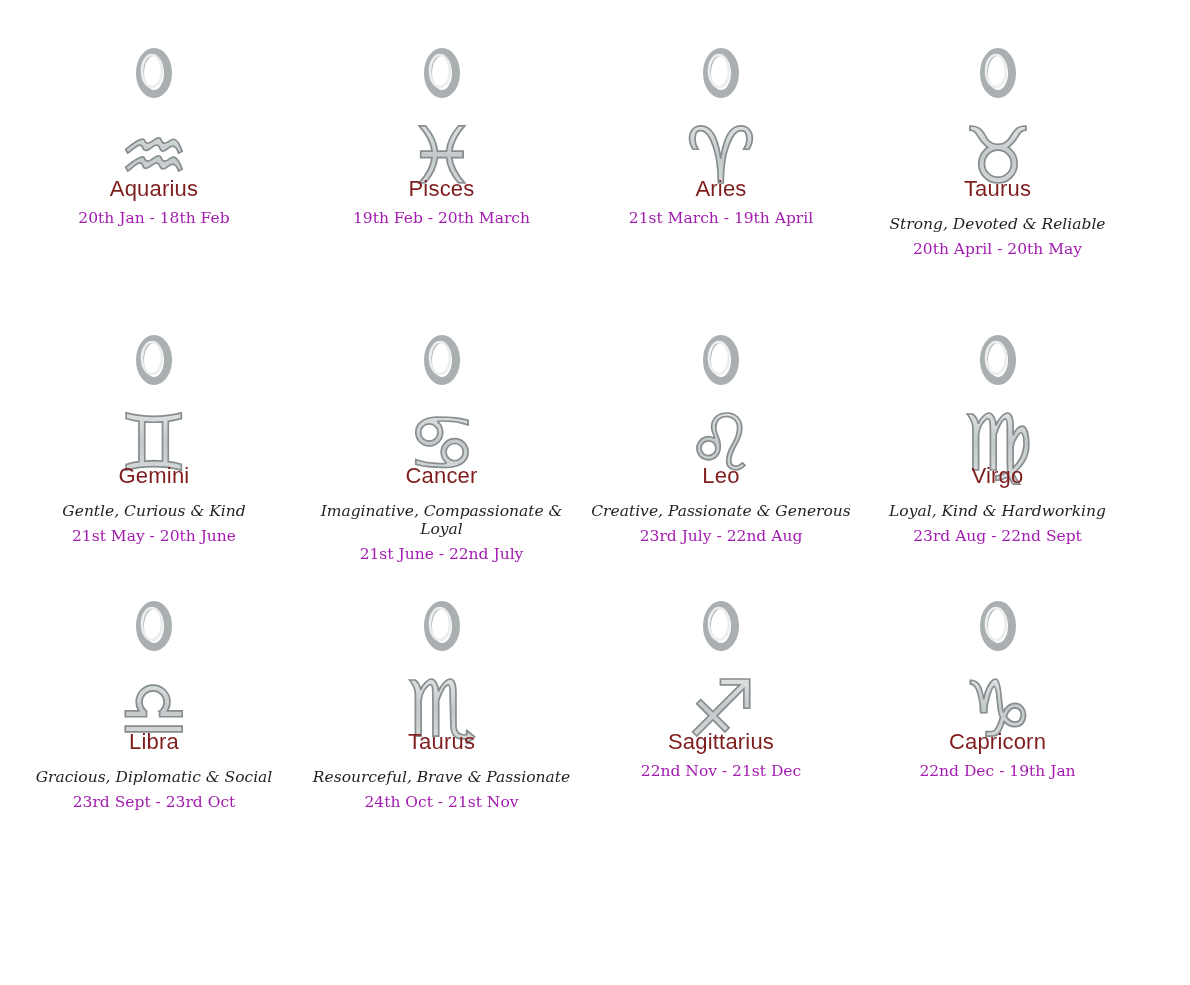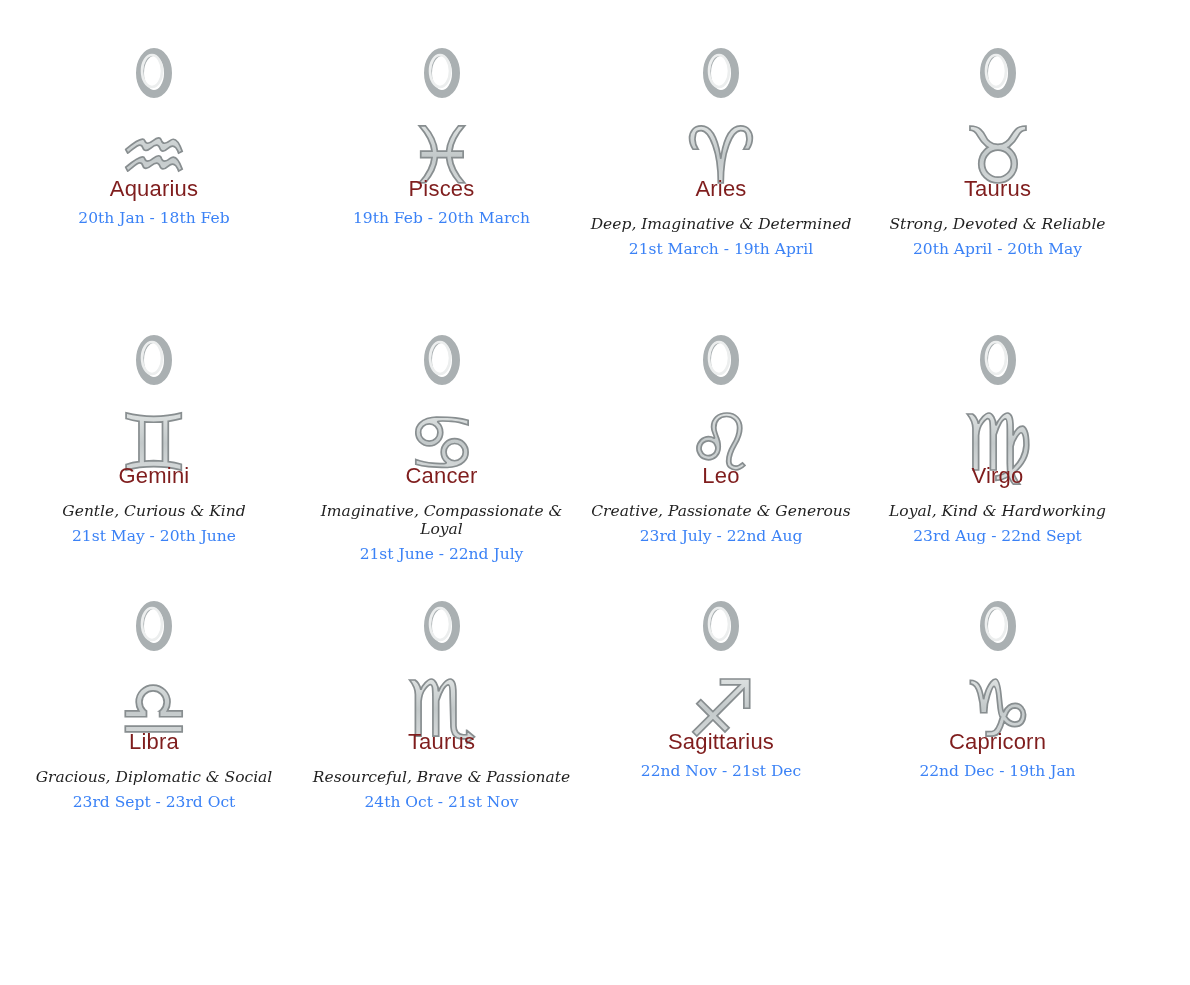--- a/index.html
+++ b/index.html
@@ -62,21 +62,21 @@
     margin-top: 13px;
     font-family: "DejaVu Serif", serif;
     font-style: italic;
     font-size: 15.5px;
     color: #1f1f1f;
   }
   .sign-dates {
     margin-top: 7px;
     font-family: "DejaVu Serif", serif;
     font-size: 15.5px;
-    color: #3b82f6;
+    color: #a21caf;
   }
 </style>
 </head>
 <body>
 
 <svg width="0" height="0" style="position:absolute" aria-hidden="true">
   <defs>
     <linearGradient id="silverGrad" x1="0" y1="0" x2="0" y2="1">
       <stop offset="0" stop-color="#e9eceb"></stop>
       <stop offset="0.5" stop-color="#c3c9ca"></stop>
@@ -113,21 +113,20 @@
 
   <div class="zodiac-card">
     <div class="charm-wrap">
       <svg class="charm-svg" width="120" height="152" viewBox="0 0 120 152">
         <ellipse class="ring-outer" cx="60" cy="27" rx="14" ry="21"></ellipse>
         <ellipse class="ring-inner" cx="58" cy="25" rx="10" ry="16"></ellipse>
         <text class="glyph" x="60" y="137" text-anchor="middle">♈</text>
       </svg>
     </div>
     <div class="sign-name">Aries</div>
-    <div class="sign-traits">Deep, Imaginative &amp; Determined</div>
     <div class="sign-dates">21st March - 19th April</div>
   </div>
 
   <div class="zodiac-card">
     <div class="charm-wrap">
       <svg class="charm-svg" width="120" height="152" viewBox="0 0 120 152">
         <ellipse class="ring-outer" cx="60" cy="27" rx="14" ry="21"></ellipse>
         <ellipse class="ring-inner" cx="58" cy="25" rx="10" ry="16"></ellipse>
         <text class="glyph" x="60" y="137" text-anchor="middle">♉</text>
       </svg>

